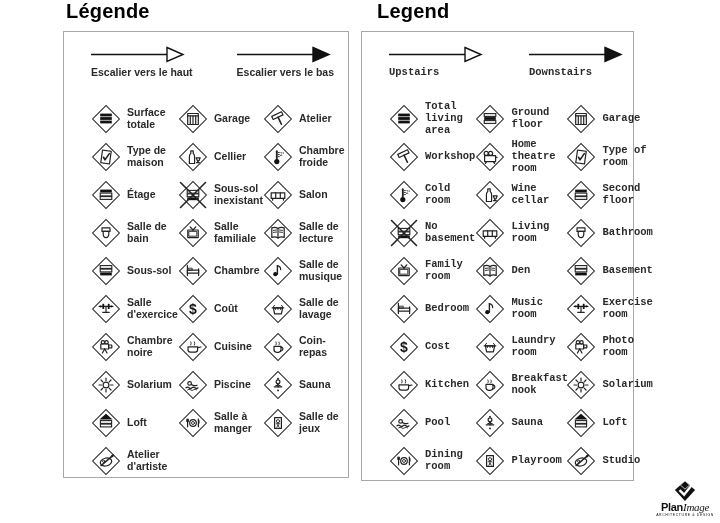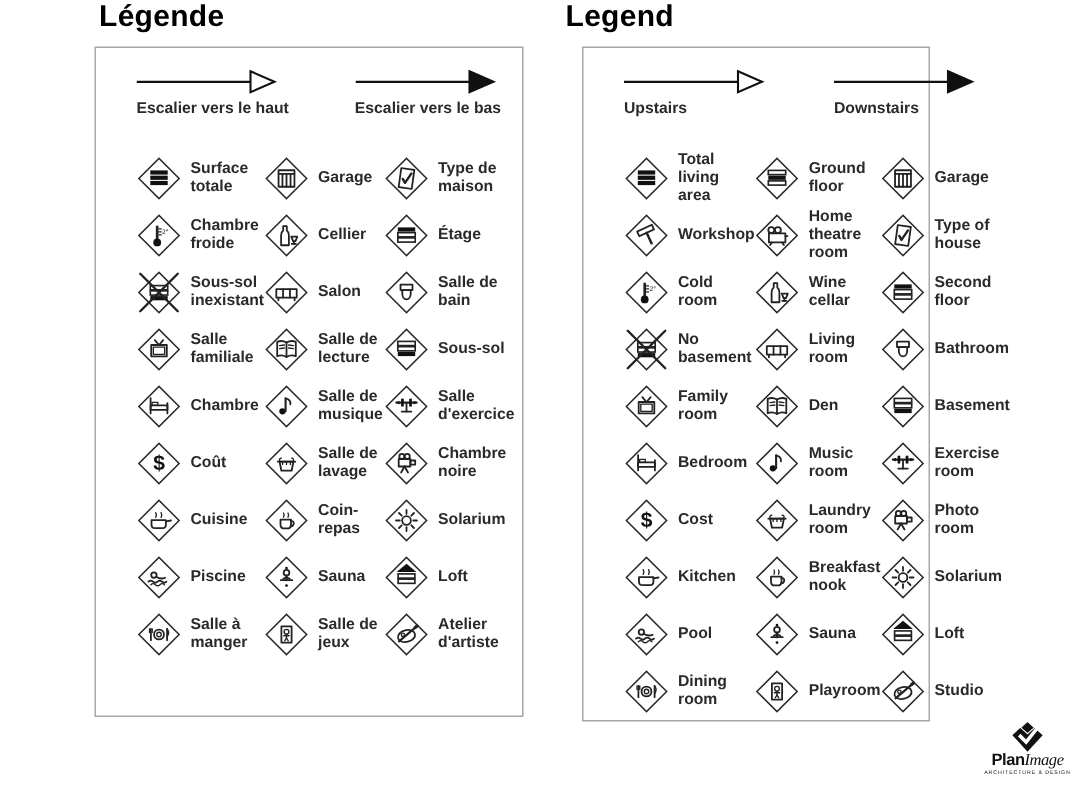--- a/index.html
+++ b/index.html
@@ -9,21 +9,21 @@
   }
   .page-title{
     position:absolute;top:0;font-size:20px;font-weight:700;letter-spacing:.2px;color:#000000;
   }
   #title-fr{left:66px;}
   #title-en{left:377px;}
   .panel{
     position:absolute;top:31px;border:1px solid #a8a8a8;background:#fff;box-sizing:border-box;
   }
   #panel-fr{left:63px;width:286px;height:447px;}
-  #panel-en{left:388px;width:232px;height:450px;}
+  #panel-en{left:361px;width:273px;height:450px;font-family:Liberation Mono, monospace;}
   .panel-inner{padding:14px 0 0 27px;}
   .arrows{display:flex;gap:44px;height:54px;}
   .arrow-group{display:flex;flex-direction:column;}
   .arrow-group svg{display:block;}
   .arrow-label{font-size:10.5px;font-weight:700;margin-top:3px;white-space:nowrap;}
   .items{display:grid;grid-template-columns:repeat(3,1fr);grid-auto-rows:38px;width:252px;}
   #panel-en .items{width:242px;}
   .item{display:flex;align-items:center;}
   .sym{position:relative;width:30px;height:30px;flex:0 0 30px;}
   .diamond{position:absolute;inset:5px;border:1.1px solid #2a2a2a;transform:rotate(45deg);background:#fff;}
@@ -281,50 +281,59 @@
   <div class="item">
     <span class="sym">
       <span class="diamond"></span>
       <svg class="glyph" viewBox="0 0 30 30">
               <use href="#ic-garage"></use>
             </svg>
     </span>
     <span class="lbl">Garage</span>
   </div>
 
+  <div class="item">
+    <span class="sym">
+      <span class="diamond"></span>
+      <svg class="glyph" viewBox="0 0 30 30">
+              <use href="#ic-workshop"></use>
+            </svg>
+    </span>
+    <span class="lbl">Atelier</span>
+  </div>
 
 
   <div class="item">
     <span class="sym">
       <span class="diamond"></span>
       <svg class="glyph" viewBox="0 0 30 30">
               <use href="#ic-type-of-house"></use>
             </svg>
     </span>
     <span class="lbl">Type de maison</span>
   </div>
 
   <div class="item">
     <span class="sym">
       <span class="diamond"></span>
       <svg class="glyph" viewBox="0 0 30 30">
+              <use href="#ic-wine-cellar"></use>
+            </svg>
+    </span>
+    <span class="lbl">Cellier</span>
+  </div>
+
+  <div class="item">
+    <span class="sym">
+      <span class="diamond"></span>
+      <svg class="glyph" viewBox="0 0 30 30">
               <use href="#ic-cold-room"></use>
             </svg>
     </span>
     <span class="lbl">Chambre froide</span>
-  </div>
-
-  <div class="item">
-    <span class="sym">
-      <span class="diamond"></span>
-      <svg class="glyph" viewBox="0 0 30 30">
-              <use href="#ic-wine-cellar"></use>
-            </svg>
-    </span>
-    <span class="lbl">Cellier</span>
   </div>
 
   <div class="item">
     <span class="sym">
       <span class="diamond"></span>
       <svg class="glyph" viewBox="0 0 30 30">
               <use href="#ic-second-floor"></use>
             </svg>
     </span>
     <span class="lbl">Étage</span>
@@ -613,21 +622,21 @@
     <span class="lbl">Home theatre room</span>
   </div>
 
   <div class="item">
     <span class="sym">
       <span class="diamond"></span>
       <svg class="glyph" viewBox="0 0 30 30">
               <use href="#ic-type-of-house"></use>
             </svg>
     </span>
-    <span class="lbl">Type of house</span>
+    <span class="lbl">Type of room</span>
   </div>
 
   <div class="item">
     <span class="sym">
       <span class="diamond"></span>
       <svg class="glyph" viewBox="0 0 30 30">
               <use href="#ic-cold-room"></use>
             </svg>
     </span>
     <span class="lbl">Cold room</span>

